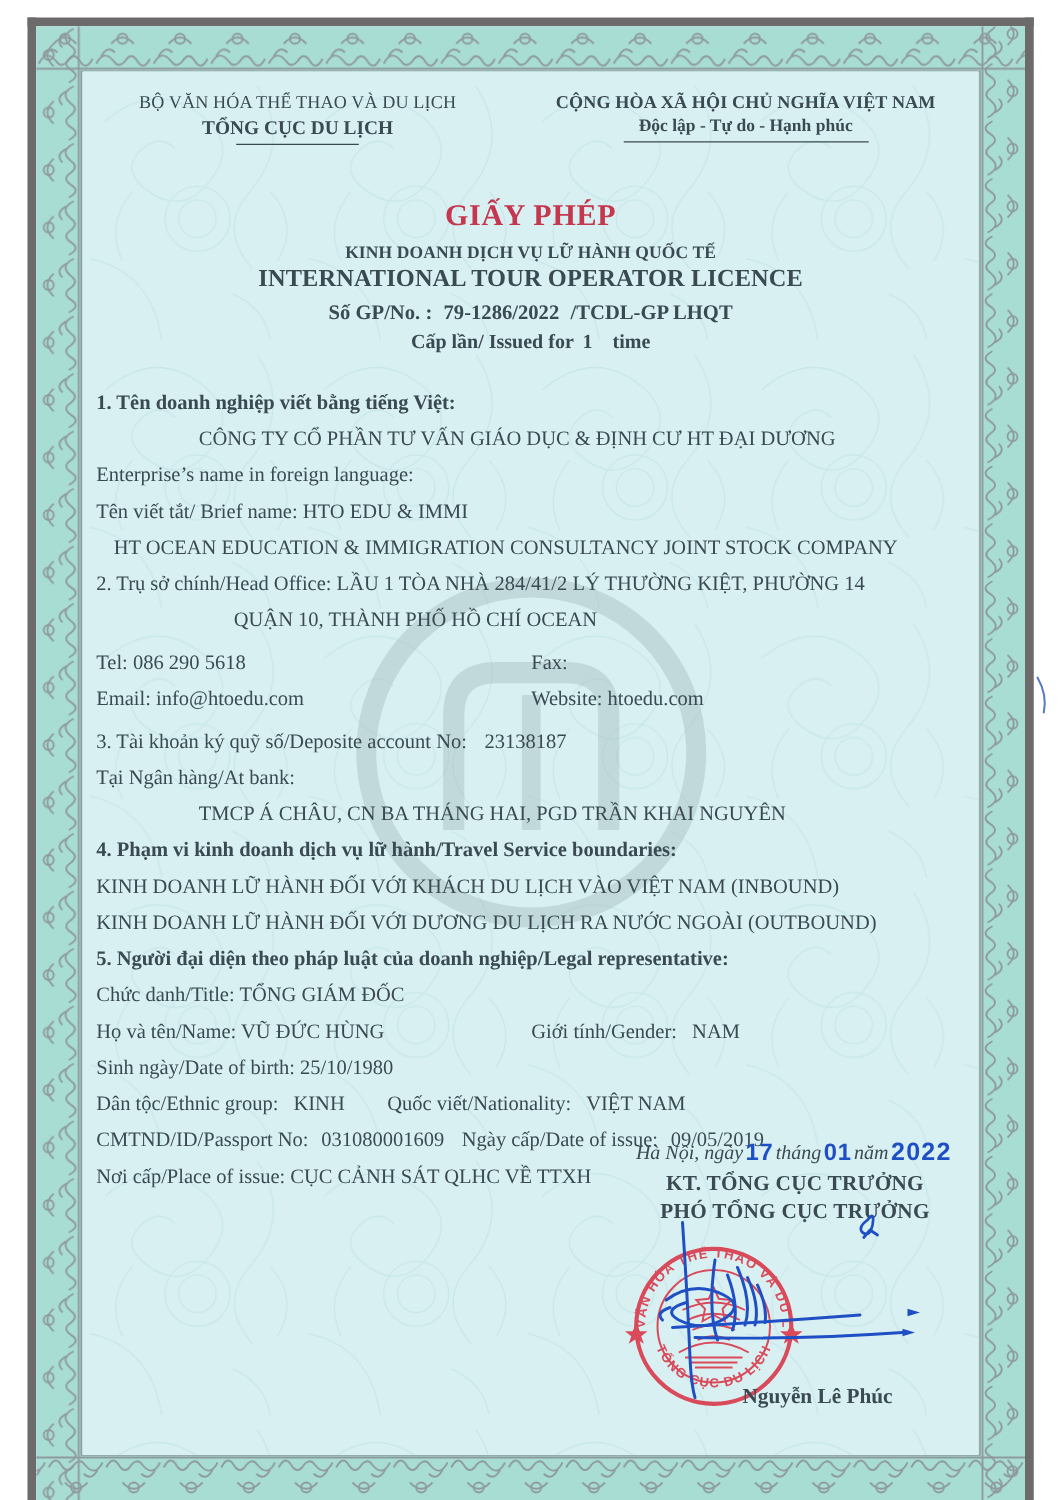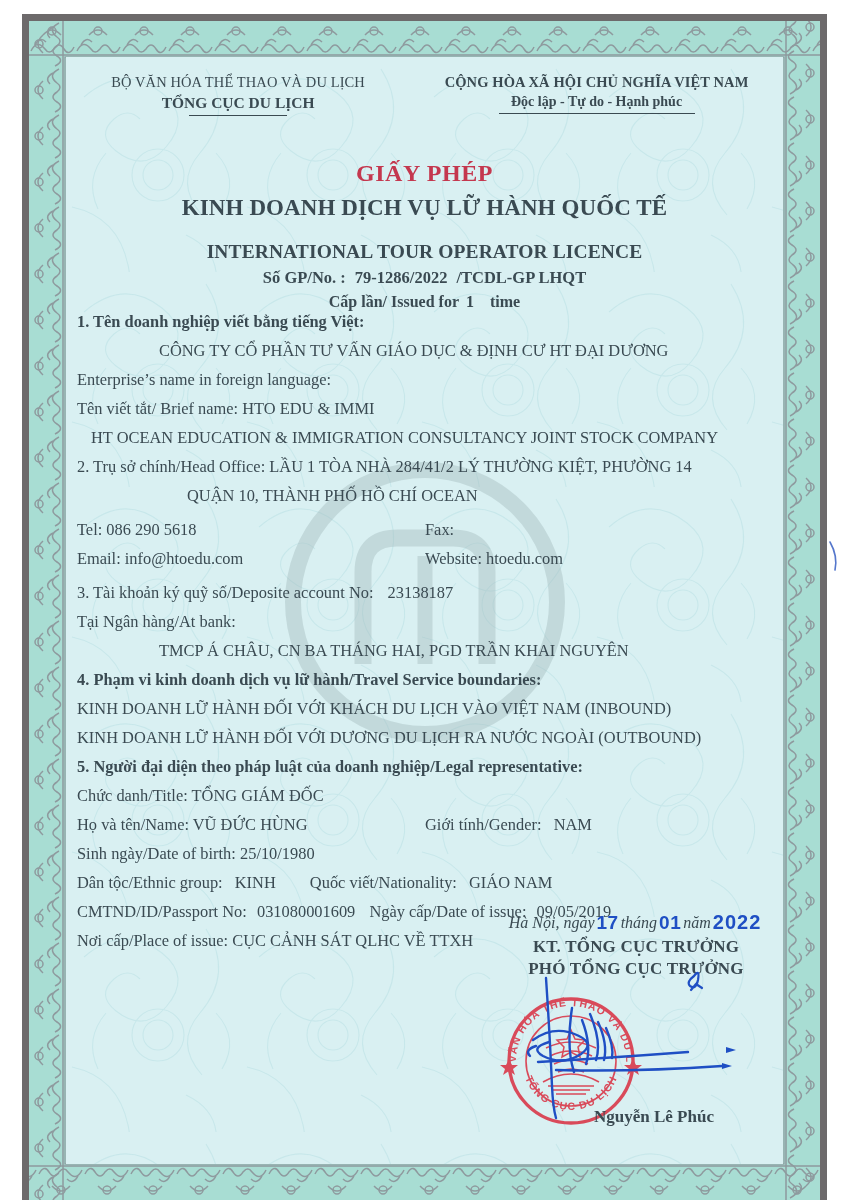--- a/index.html
+++ b/index.html
@@ -132,28 +132,28 @@
     text-align: center;
   }
   .giay-phep {
     color: #c4374e;
     font-weight: bold;
     font-size: 24px;
     letter-spacing: .6px;
   }
   .t-vn {
     font-weight: bold;
-    font-size: 23px;
+    font-size: 14px;
     margin-top: 8px;
     letter-spacing: .1px;
   }
   .t-en {
     font-weight: bold;
     font-size: 19.5px;
-    margin-top: 20px;
+    margin-top: 2px;
     letter-spacing: .1px;
   }
   .t-no {
     font-weight: bold;
     font-size: 16.5px;
     margin-top: 5px;
   }
   .t-no .num { margin: 0 9px; text-align: right; }
   .t-times {
     font-weight: bold;
@@ -413,21 +413,21 @@
         </span>
       </div>
       <div class="row">
         <span>Sinh ngày/Date of birth:</span>
         <span>25/10/1980</span>
       </div>
       <div class="row">
         <span>Dân tộc/Ethnic group:</span>
         <span style="padding-left:8px">KINH</span>
         <span style="padding-left:30px">Quốc viết/Nationality:</span>
-        <span style="padding-left:8px">GIÁO NAM</span>
+        <span style="padding-left:8px">VIỆT NAM</span>
       </div>
       <div class="row">
         <span>CMTND/ID/Passport No:</span>
         <span style="padding-left:6px">031080001609</span>
         <span style="padding-left:10px">Ngày cấp/Date of issue:</span>
         <span style="padding-left:6px">09/05/2019</span>
       </div>
       <div class="row">
         <span>Nơi cấp/Place of issue:</span>
         <span>CỤC CẢNH SÁT QLHC VỀ TTXH</span>

